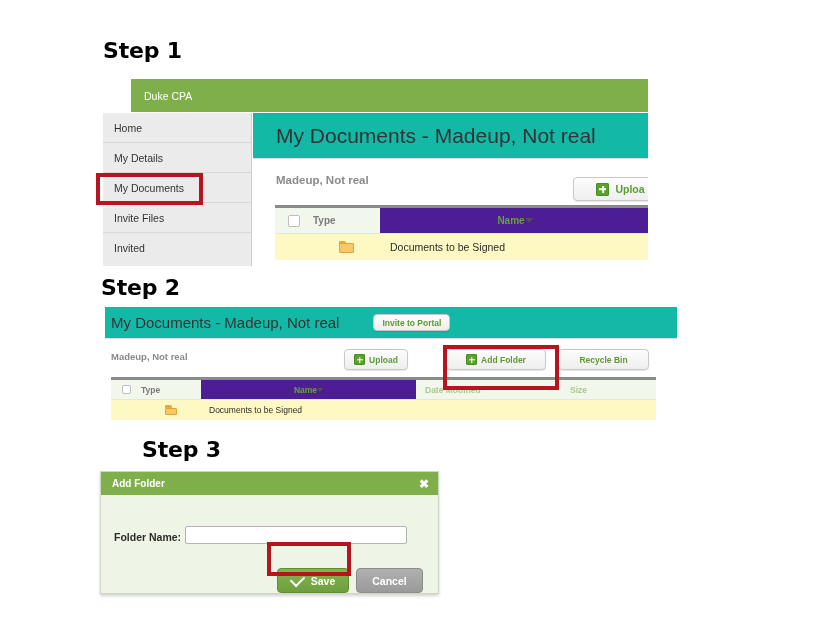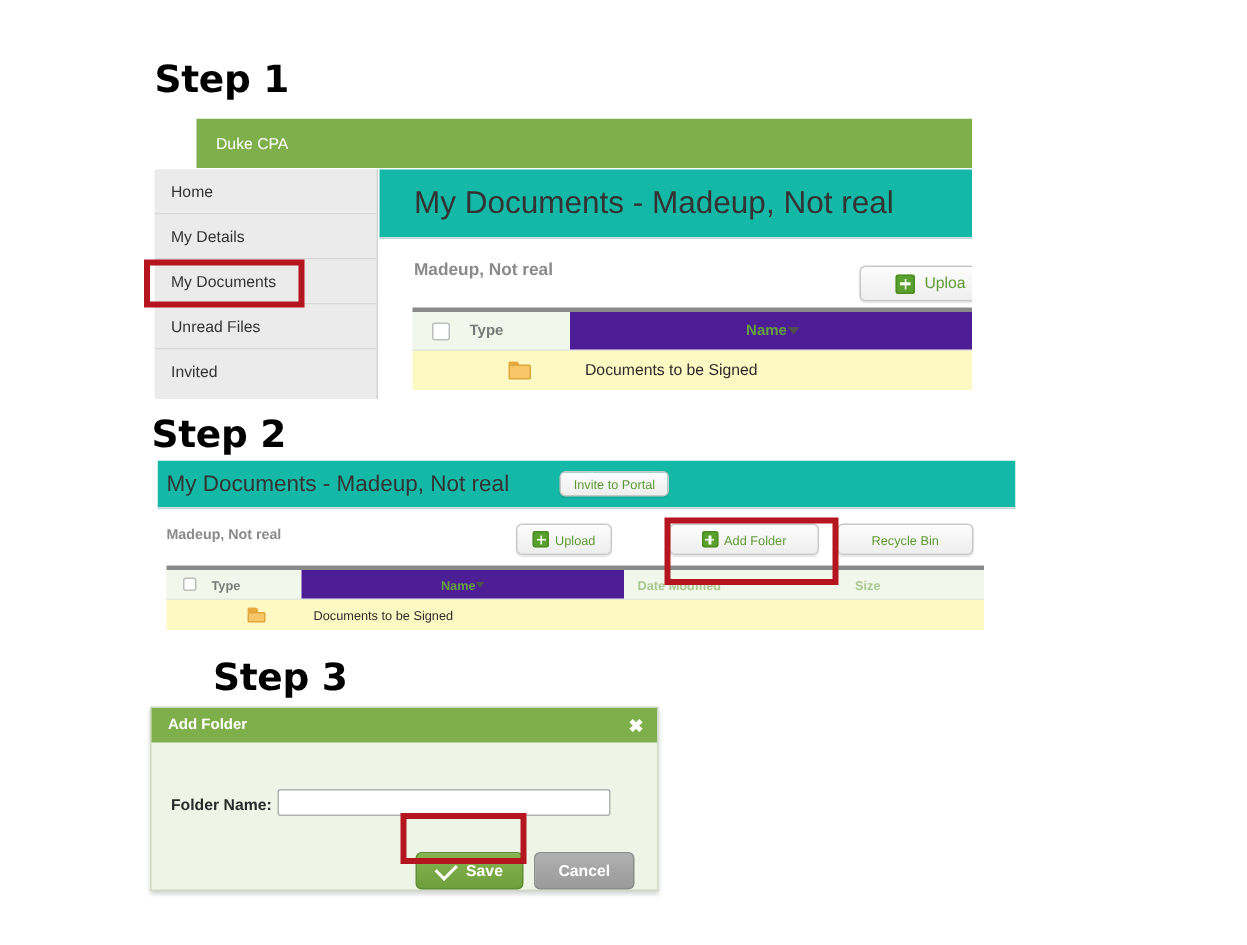--- a/index.html
+++ b/index.html
@@ -8,21 +8,21 @@
     font-family:"Liberation Sans", sans-serif;
     overflow:hidden;position:relative;
   }
   .stage{position:absolute;left:0;top:0;width:831px;height:630px;}
 
   
   .step-title{
     position:absolute;
     font-family:"DejaVu Sans", sans-serif;
     font-weight:bold;
-    font-size:25px;
+    font-size:22px;
     color:#000000;
     letter-spacing:-0.2px;
     white-space:nowrap;
   }
 
   
   .panel{position:absolute;overflow:hidden;background:#ffffff;}
 
   .brandbar{
     position:absolute;
@@ -76,21 +76,21 @@
   .crumb.sm{font-size:9.5px;}
 
   
   .btn{
     display:inline-flex;align-items:center;justify-content:center;
     gap:6px;
     background:linear-gradient(#fdfdfd,#eeeeee);
     border:1px solid #c8c8c8;
     border-radius:4px;
     color:#5d9a32;
-    font-weight:normal;
+    font-weight:bold;
     font-size:10.5px;
     box-sizing:border-box;
     white-space:nowrap;
     padding:0 10px;
     box-shadow:0 1px 1px rgba(0,0,0,.10);
   }
   .btn.sm{font-size:8.5px;gap:4px;padding:0 8px;}
   .plus{
     width:13px;height:13px;border-radius:2px;
     background:#5aa02c;
@@ -230,21 +230,21 @@
       <div class="nav-item">
         <span>Home</span>
       </div>
       <div class="nav-item">
         <span>My Details</span>
       </div>
       <div class="nav-item">
         <span>My Documents</span>
       </div>
       <div class="nav-item">
-        <span>Unread Files</span>
+        <span>Invite Files</span>
       </div>
       <div class="nav-item">
         <span>Invited</span>
       </div>
     </div>
 
     <div class="content-head" style="left:150px;top:34px;width:395px;height:46px;padding-left:23px;">
       <span class="h-title">My Documents - Madeup, Not real</span>
     </div>
 

